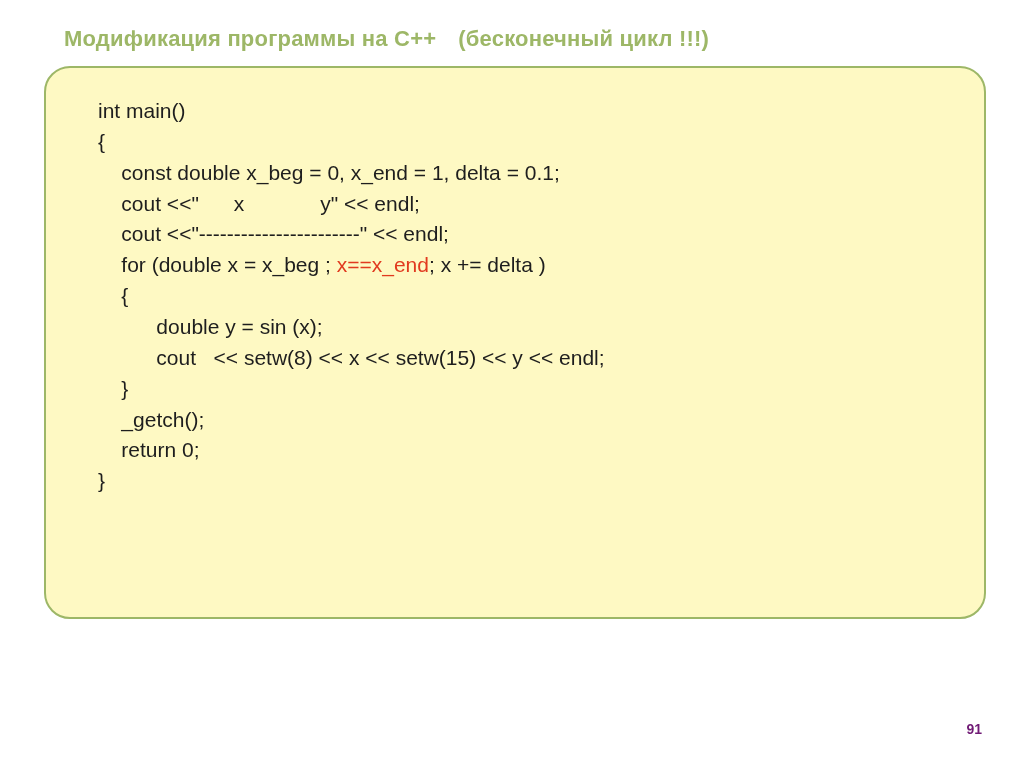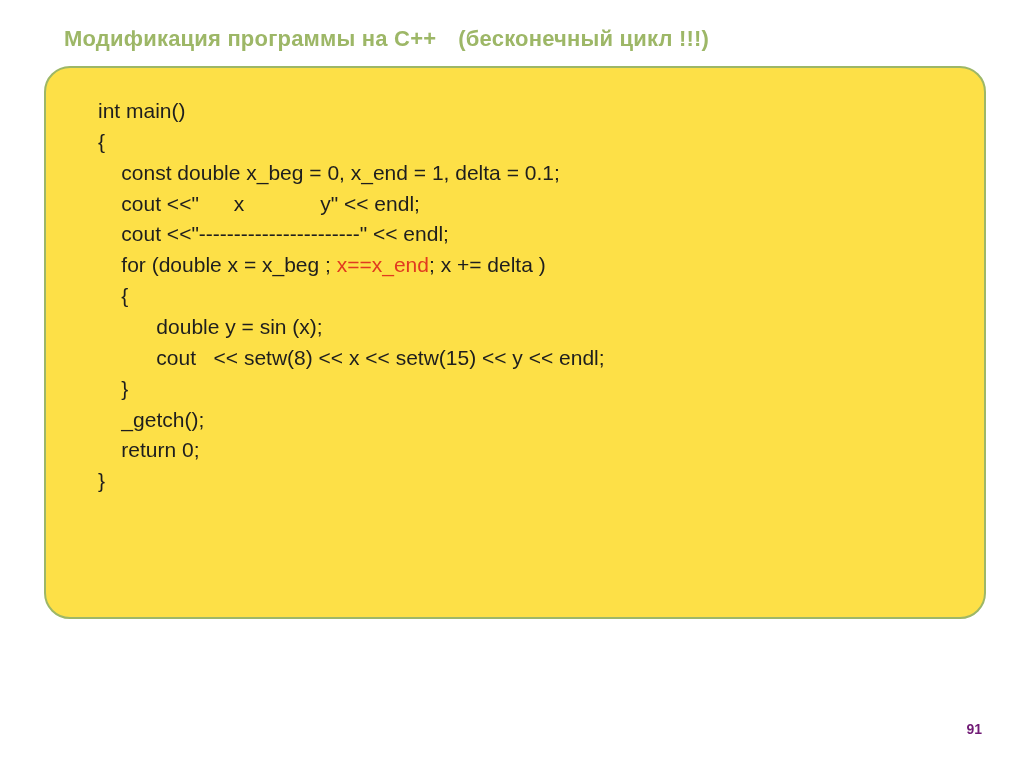--- a/index.html
+++ b/index.html
@@ -54,21 +54,21 @@
     display: inline-block;
     width: 22px;
   }
   .bubble {
     margin-top: 14px;
     margin-left: -20px;
     margin-right: 4px;
     border: 2px solid var(--accent-green);
     border-radius: 26px;
     padding: 28px 38px 120px 52px;
-    background: #fde047;
+    background: #fef9c3;
   }
   .code {
     font-family: Arial, Helvetica, sans-serif;
     font-size: 21px;
     color: #1e1e1e;
     line-height: 1.47;
     white-space: pre;
   }
   .hl {
     color: var(--hl);

